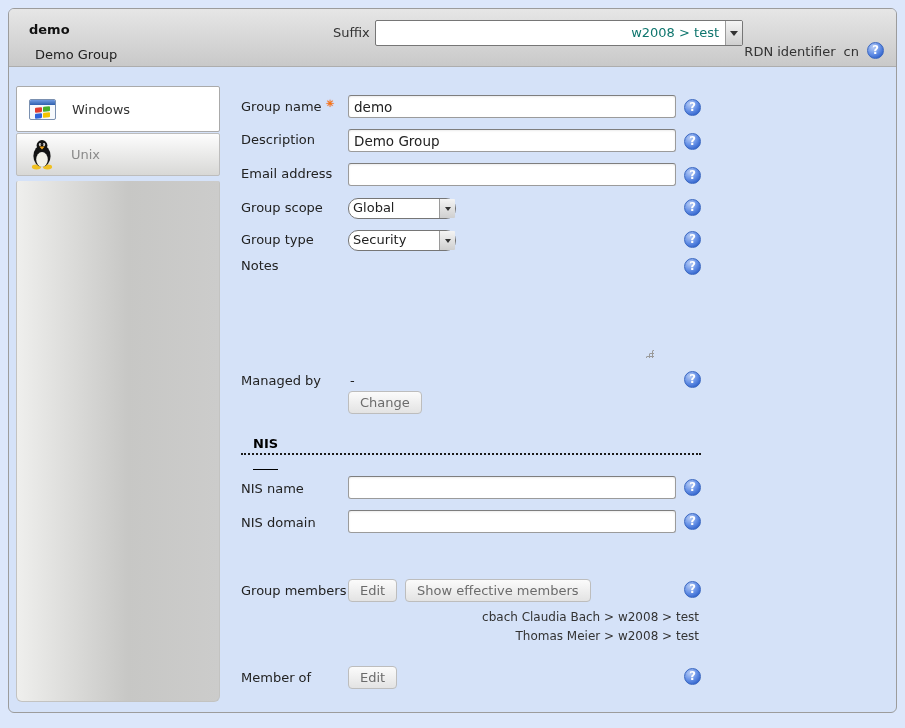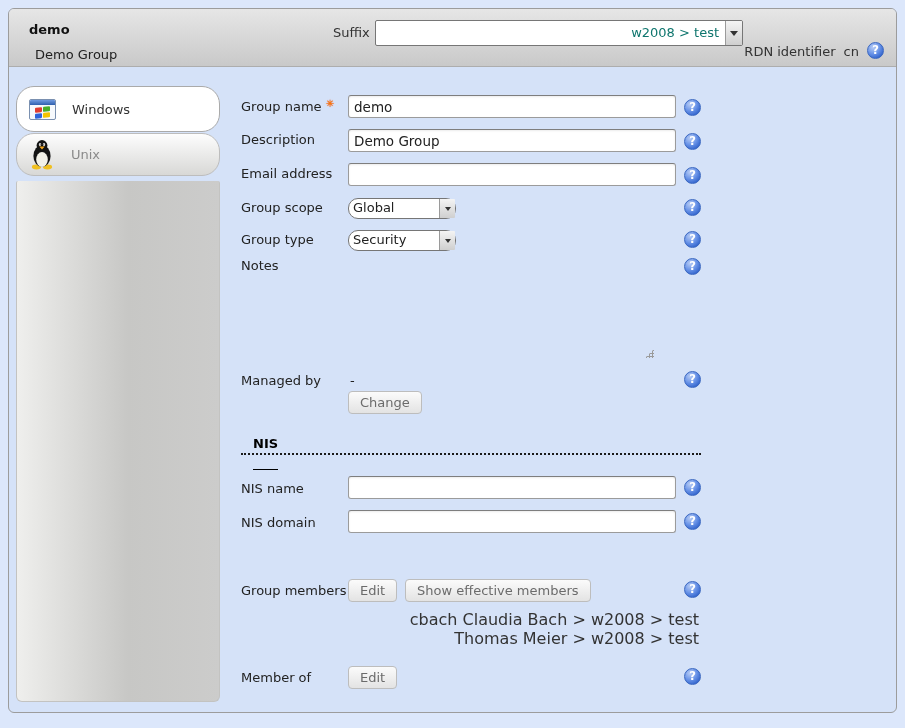--- a/index.html
+++ b/index.html
@@ -48,21 +48,21 @@
     background:radial-gradient(circle at 34% 28%, #b9cdf4, #6a94e8 45%, #3365cd 80%, #2a57b6);
     border:1px solid #3a67c0;
     color:#fff; font-weight:bold; font-size:11.5px; text-align:center; line-height:15px;
     cursor:pointer;
   }
   .help-inline { position:static; display:inline-block; flex:none; }
   
   .tab {
     position:absolute; left:7px; width:204px;
     display:flex; align-items:center; gap:16px; padding-left:12px;
-    border:1px solid #aaaaaa; border-radius:18px; cursor:pointer;
+    border:1px solid #aaaaaa; border-radius:2px; cursor:pointer;
   }
   .tab-active { top:77px; height:46px; background:#ffffff; color:#333; }
   .tab-inactive { top:124px; height:43px;
     background:linear-gradient(#fdfdfd,#d8d8d6); color:#8a8a8a; border-color:#bdbdbd; }
   .side-panel {
     position:absolute; left:7px; top:172px; width:204px; height:521px;
     background:linear-gradient(to right,#efefed,#c7c7c5 55%,#cccccb);
     border:1px solid #c3c3c1; border-top:none;
     border-radius:2px 2px 6px 6px;
   }
@@ -105,21 +105,21 @@
   .btn {
     position:absolute; height:23px; padding:2px 11px;
     background:linear-gradient(#fbfbfb,#e3e3e3);
     border:1px solid #bdbdbd; border-radius:4px;
     color:#6b6b6b; font:13px "DejaVu Sans",sans-serif; cursor:pointer; white-space:nowrap;
   }
   .section-title { position:absolute; left:244px; top:427px; font-weight:bold; color:#000;
     border-bottom:1px solid #000; padding-bottom:18px; }
   .dotted-rule { position:absolute; left:232px; top:444px; width:460px; height:0;
     border-bottom:2px dotted #1a1a1a; }
-  .member-line { position:absolute; right:197px; text-align:right; color:#333; font-size:16px; white-space:nowrap; }
+  .member-line { position:absolute; right:197px; text-align:right; color:#333; font-size:12px; white-space:nowrap; }
   .dash-value { position:absolute; left:341px; color:#222; }
 </style>
 </head>
 <body>
 
 <div id="container">
 
   <div id="header">
     <div class="hdr-title">demo</div>
     <div class="hdr-subtitle">Demo Group</div>

